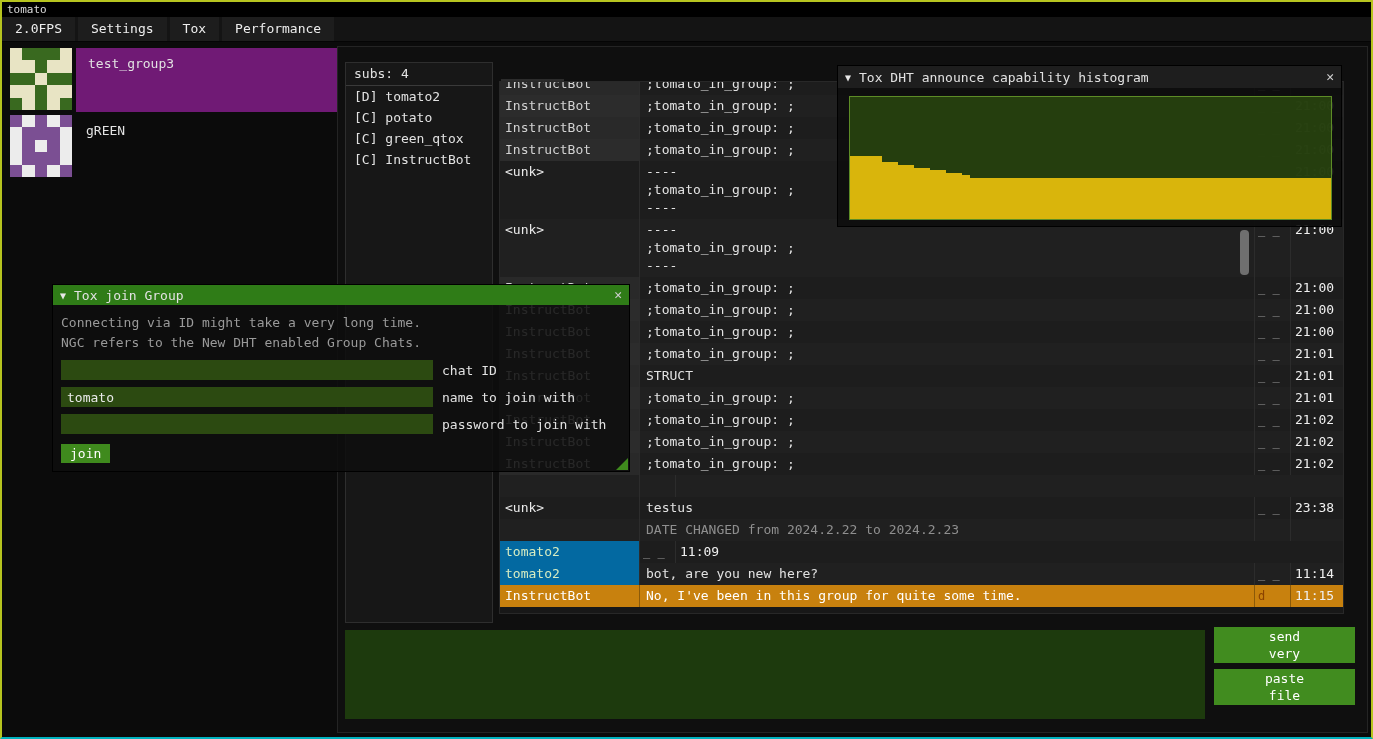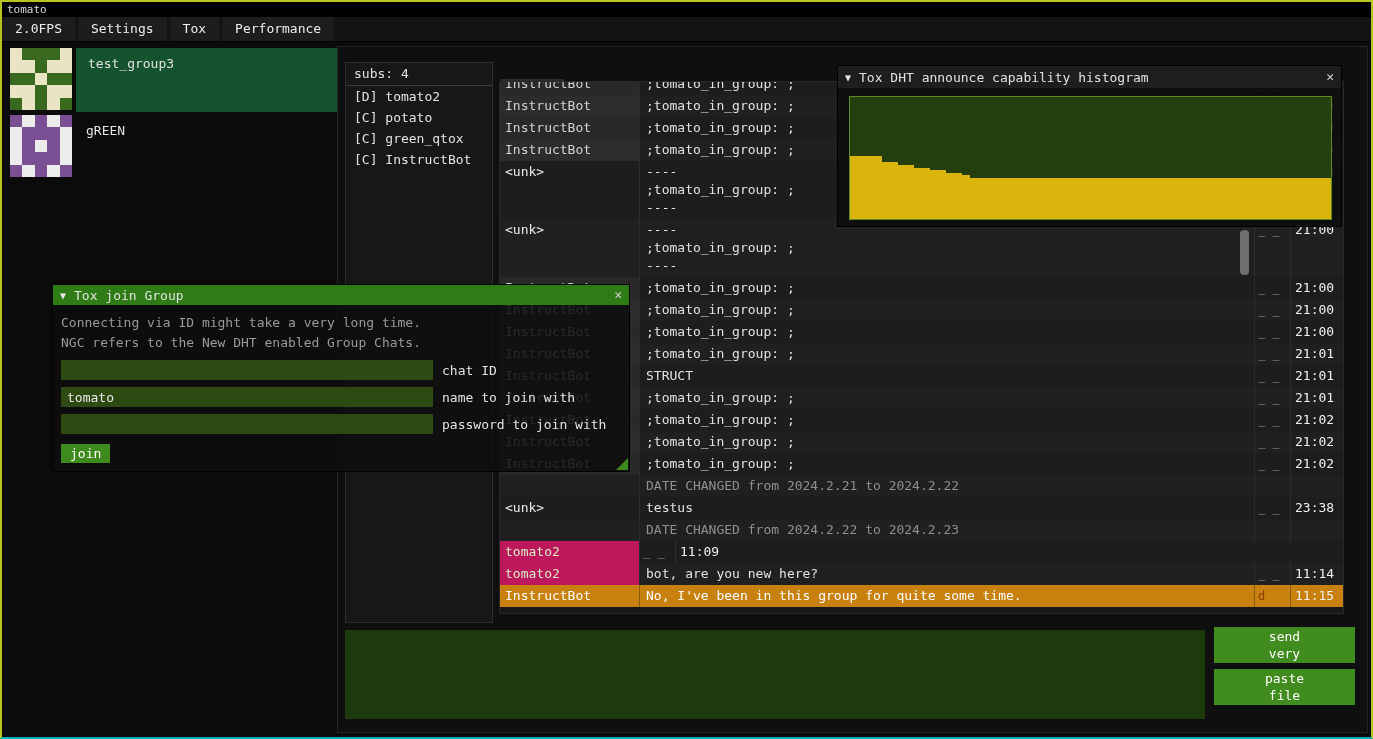--- a/index.html
+++ b/index.html
@@ -14,21 +14,21 @@
   .titlebar { position:absolute; left:0; top:0; right:0; height:15px; background:#000;
     font-size:11px; line-height:15px; padding-left:5px; color:#dcdcdc; }
   .menubar { position:absolute; left:0; top:15px; right:0; height:25px; background:#141414;
     display:flex; align-items:stretch; border-bottom:1px solid #050505; }
   .menu-item { padding:0 13px; line-height:24px; background:#1d1d1d; margin-right:3px; color:#ededed; }
   
   .group-row { position:absolute; left:8px; width:327px; height:64px; display:flex; }
   .group-row .avatar { width:62px; height:62px; display:grid;
     grid-template-columns:repeat(5,1fr); grid-template-rows:repeat(5,1fr); flex:none; }
   .group-label-area { flex:1; margin-left:4px; padding:8px 10px; }
-  .group-row.selected .group-label-area { background:#14532d;padding-left:12px; }
+  .group-row.selected .group-label-area { background:#701a75;padding-left:12px; }
   
   .main-window { position:absolute; left:335px; top:44px; width:1031px; height:687px;
     background:#0f0f0f; border:1px solid #242424; }
   .subs-panel { position:absolute; left:343px; top:60px; width:148px; height:561px;
     background:#171717; border:1px solid #2e2e2e; }
   .subs-header { padding:3px 8px 4px; border-bottom:1px solid #3a3a3a; }
   .member { padding:1px 8px; line-height:19px; white-space:nowrap; }
   .tab-debug { position:absolute; left:499px; top:77px; height:20px; padding:0 12px;
     line-height:20px; background:#2c2c2c; }
   
@@ -37,21 +37,21 @@
   .chat-rows { position:relative; top:-9px; }
   .row { display:flex; min-height:22px; background:#1d1d1d; }
   .row.alt { background:#202020; }
   .cell { padding:2px 6px; line-height:18px; border-right:1px solid #2c2c2c; }
   .cell-name { width:140px; padding-left:5px; color:#d2d2d2; background:#292929; white-space:nowrap; overflow:hidden; }
   .row.alt .cell-name { background:#2c2c2c; }
   .cell-msg  { width:615px; white-space:nowrap; overflow:hidden; }
   .cell-flags{ width:36px; padding:2px 3px; color:#979797; font-size:12px; white-space:nowrap; }
   .cell-time { width:52px; padding:2px 4px; border-right:none; color:#f0f0f0; white-space:nowrap; }
   .row.style-unk .cell-name { background:transparent; color:#eaeaea; }
-  .row.style-tomato .cell-name { background:#be185d; color:#d6ecc2; }
+  .row.style-tomato .cell-name { background:#0369a1; color:#d6ecc2; }
   .row.style-orange, .row.style-orange.alt { background:#c8810e; }
   .row.style-orange .cell-name { background:#c8810e; color:#ffffff; }
   .row.style-orange .cell { border-right-color:rgba(0,0,0,0.3); }
   .row.style-orange .cell-msg { color:#ffffff; }
   .row.style-orange .cell-flags { color:#8a4200; }
   .row.date-row .cell-name { background:transparent; }
   .row.date-row .cell-msg { color:#8f8f8f; }
   .chat-scrollthumb { position:absolute; left:740px; top:148px; width:9px; height:45px;
     background:#6f6f6f; border-radius:4px; z-index:2; }
   
@@ -309,21 +309,20 @@
         <div class="row style-instruct">
           <div class="cell cell-name">InstructBot</div>
           <div class="cell cell-msg">
             <div>;tomato_in_group: ;</div>
           </div>
           <div class="cell cell-flags">_ _</div>
           <div class="cell cell-time">21:02</div>
         </div>
         <div class="row date-row alt">
           <div class="cell cell-name"></div>
-          <div class="cell cell-msg">DATE CHANGED from 2024.2.21 to 2024.2.22</div>
           <div class="cell cell-flags"></div>
           <div class="cell cell-time"></div>
         </div>
         <div class="row style-unk">
           <div class="cell cell-name">&lt;unk&gt;</div>
           <div class="cell cell-msg">
             <div>testus</div>
           </div>
           <div class="cell cell-flags">_ _</div>
           <div class="cell cell-time">23:38</div>

